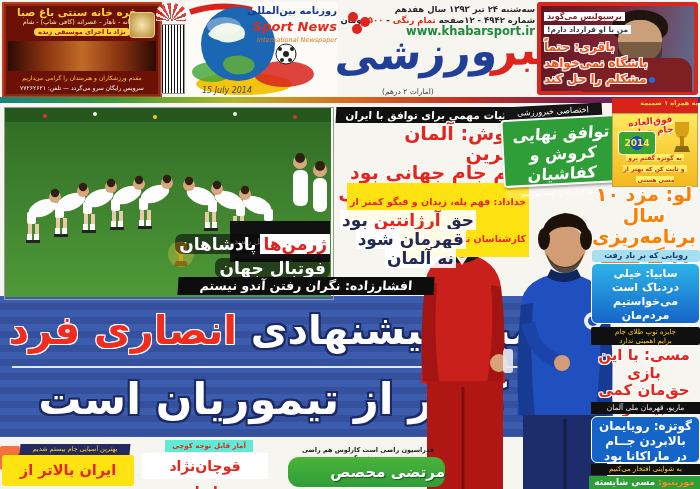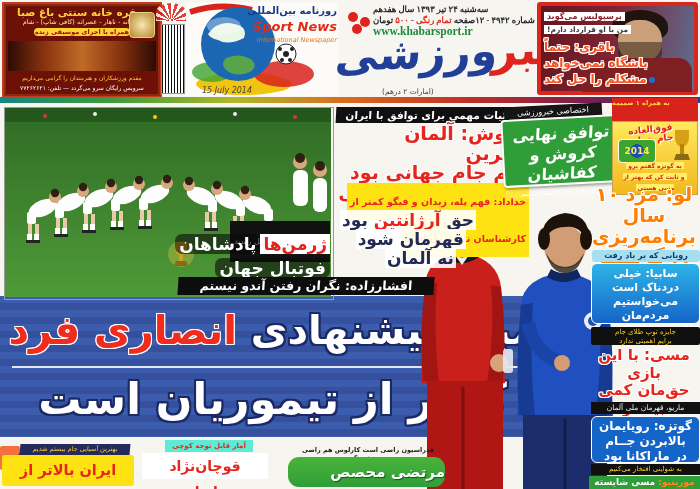--- a/index.html
+++ b/index.html
@@ -29,21 +29,21 @@
   .fan{left:156px;top:3px;width:30px;height:18px;border-radius:50% 50% 0 0;
        background:repeating-conic-gradient(from -60deg at 50% 100%,#d8231c 0 12deg,#fff 12deg 24deg);opacity:.85;}
 
   .globe{left:186px;top:2px;width:152px;height:94px;background:#fcfbf7;}
   .g-fa{position:absolute;right:1px;top:3px;font-size:10px;font-weight:bold;color:#123a8f;}
   .g-en{position:absolute;right:1px;top:17px;font-size:13px;font-style:italic;font-weight:bold;color:#e02a1a;}
   .g-sub{position:absolute;right:1px;top:34px;font-size:6.5px;color:#e07820;font-style:italic;}
   .g-date{position:absolute;left:16px;bottom:1px;font-size:8px;color:#444;font-style:italic;}
 
   .masthead{left:338px;top:2px;width:197px;height:94px;}
-  .m-info{position:absolute;right:0;top:2px;text-align:left;direction:rtl;line-height:11px;font-family:Liberation Serif, serif;}
+  .m-info{position:absolute;right:0;top:2px;text-align:right;direction:rtl;line-height:11px;}
   .m-date{font-size:8.5px;color:#26262e;font-weight:bold;}
   .m-issue{font-size:8.5px;color:#26262e;font-weight:bold;}
   .m-issue .red{color:#e02a1a;}
   .m-url{font-size:11.5px;color:#1d8a3c;font-weight:bold;direction:ltr;}
   .m-logo{position:absolute;left:-2px;top:26px;transform:skewX(-7deg) rotate(-2deg);
           font-weight:bold;font-size:43px;direction:rtl;white-space:nowrap;line-height:48px;}
   .m-red{color:#e0231c;} .m-blue{color:#223f97;margin-right:-5px;}
   .m-dots{position:absolute;left:10px;top:10px;width:24px;height:24px;}
   .m-dots i{position:absolute;width:10px;height:10px;border-radius:50%;background:#e0231c;}
   .m-uae{position:absolute;left:44px;bottom:0;font-size:7.5px;color:#44424a;direction:rtl;}
@@ -105,21 +105,21 @@
   .exclusive{left:504px;top:105px;width:98px;height:13px;background:#151515;color:#fff;font-size:8px;
              text-align:center;line-height:13px;transform:rotate(-3deg);direction:rtl;z-index:3;}
   .agree{left:502px;top:117px;width:116px;height:64px;background:#2f9e38;border:2px solid #fff;border-radius:4px;
          transform:rotate(-3deg);box-shadow:1px 2px 3px rgba(0,0,0,.35);z-index:3;}
   .agree-l{color:#fff;font-weight:bold;font-size:16px;text-align:center;direction:rtl;
            transform:skewX(-6deg);line-height:20px;}
   .agree-l:first-child{margin-top:5px;}
   .agree-sub{margin-top:3px;font-size:6.5px;color:#fff;text-align:center;direction:rtl;
              background:rgba(255,255,255,.18);line-height:10px;}
   .poster{left:612px;top:98px;width:86px;height:84px;z-index:3;}
-  .poster-tab{height:23px;background:#d8231c;color:#ffd83a;font-size:6.5px;text-align:left;
+  .poster-tab{height:15px;background:#d8231c;color:#ffd83a;font-size:6.5px;text-align:right;
               line-height:11px;direction:rtl;font-weight:bold;}
   .poster-body{position:relative;height:72px;background:linear-gradient(180deg,#ffe95e,#f3b81d);border:1px solid #c8a24a;}
   .poster-title{position:absolute;right:24px;top:3px;font-size:9px;color:#e0231c;font-weight:bold;
                 transform:rotate(-6deg);direction:rtl;text-shadow:1px 1px 0 #fff;}
   .logo2014{position:absolute;left:5px;top:17px;width:36px;height:22px;border-radius:4px;border:1px solid #fff;
             background:radial-gradient(circle at 50% 50%,#1c50b0 0 32%,#3da42f 33%);
             color:#ffe95e;font-size:9px;font-weight:bold;text-align:center;line-height:22px;}
   .poster-quote{position:absolute;left:2px;right:2px;bottom:2px;direction:rtl;text-align:center;line-height:8px;}
   .poster-quote span{background:#fff06a;color:#d8231c;font-size:6px;font-weight:bold;padding:0 2px;}
   .low{left:588px;top:184px;width:112px;text-align:center;direction:rtl;color:#ff7d00;font-weight:bold;
@@ -162,21 +162,21 @@
            border-radius:11px;text-shadow:1px 1px 1px #14551a;z-index:3;}
 </style>
 </head>
 <body>
 
 <div class="page">
 
   <div class="abs ad rtl">
     <div class="ad-title">سفره خانه سنتی باغ صبا</div>
     <div class="ad-meals">صبحانه - ناهار - عصرانه (کافی شاپ) - شام</div>
-    <div class="ad-pill">همراه با اجرای موسیقی زنده</div>
+    <div class="ad-pill">نژاد با اجرای موسیقی زنده</div>
     <div class="ad-logo"></div>
     <div class="ad-photo"></div>
     <div class="ad-note">مقدم ورزشکاران و هنرمندان را گرامی می‌داریم</div>
     <div class="ad-phone">سرویس رایگان سرو می‌گردد — تلفن: ۷۷۲۶۲۶۲۱</div>
   </div>
 
   <div class="abs fan"></div>
   <div class="abs barcode"></div>
 
   <div class="abs globe">

